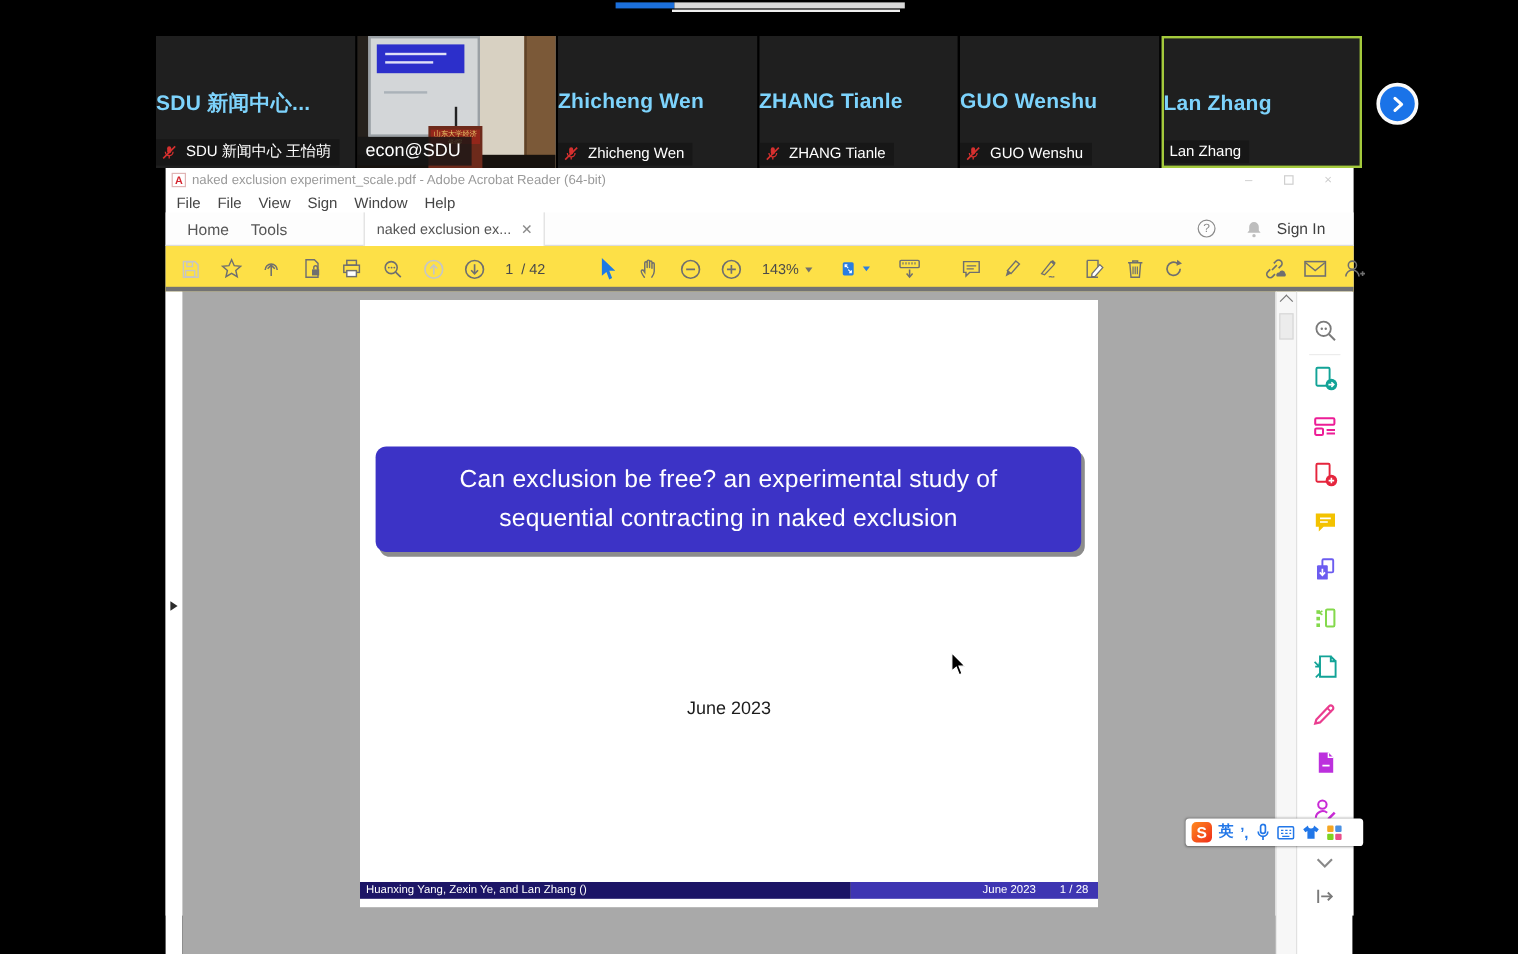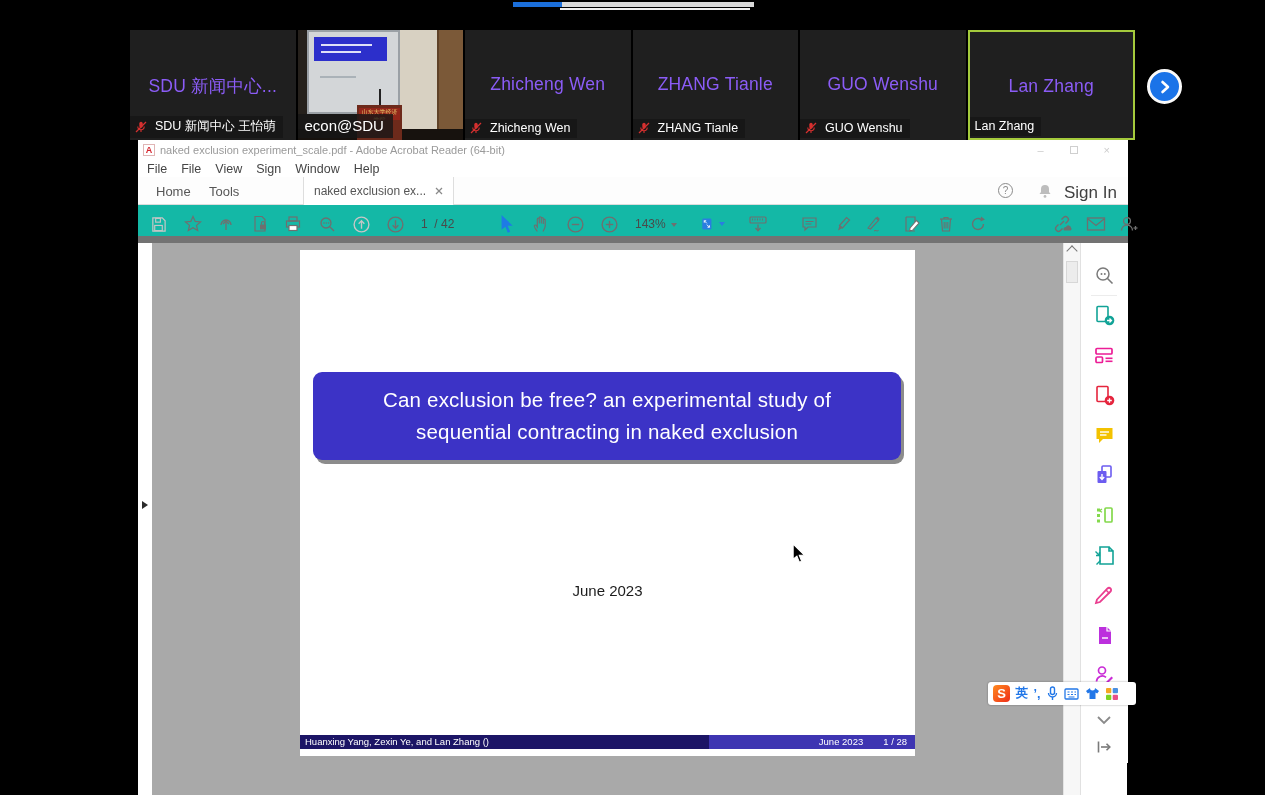--- a/index.html
+++ b/index.html
@@ -9,22 +9,22 @@
   
   .topbar-blue  { position:absolute; left:513px; top:2px; width:49px; height:5px; background:#1b6fdb; }
   .topbar-gray  { position:absolute; left:562px; top:2px; width:192px; height:5px; background:#d9d9d9; }
   .topbar-line  { position:absolute; left:560px; top:8px; width:190px; height:2px; background:#efefef; }
 
   
   .strip { position:absolute; left:130px; top:30px; width:1005px; height:110px; display:flex; }
   .tile  { position:relative; width:167.5px; height:110px; background:#1f1f1f; border-right:2px solid #000; }
   .tile:last-child { border-right:none; }
   .tile.active { border:2px solid #a4ca3c; }
-  .tile-name { position:absolute; left:0; right:0; top:44px; text-align:center; color:#8b5cf6;
-               font-weight:normal; font-size:17.5px; letter-spacing:.2px; }
+  .tile-name { position:absolute; left:0; right:0; top:44px; color:#7dd3fc;
+               font-weight:bold; font-size:17.5px; letter-spacing:.2px; }
   .tile-label { position:absolute; left:0; bottom:2px; background:rgba(22,22,22,.78); color:#fff;
                 font-size:12.5px; padding:2px 7px 3px 5px; display:flex; align-items:center; gap:8px; white-space:nowrap; }
   .tile-label.big { font-size:15px; padding:3px 9px 4px 7px; }
   
   .vid { position:absolute; inset:0; overflow:hidden; background:#26211c; }
   .vid .wall   { position:absolute; right:0; top:0; width:40%; height:100%; background:#d8d1c2; }
   .vid .door   { position:absolute; right:0; top:0; width:16%; height:100%; background:#7b5938;
                  border-left:2px solid #5f4227; }
   .vid .screen { position:absolute; left:6%; top:0; width:56%; height:76%; background:#d3d6d8;
                  border:2px solid #9aa0a5; }
@@ -58,23 +58,23 @@
 
   .tabrow { position:relative; height:28px; border-bottom:1px solid #dcdcdc; background:#fdfdfd; }
   .tab-home  { position:absolute; left:18px;  top:7px; font-size:13px; color:#565656; }
   .tab-tools { position:absolute; left:71px;  top:7px; font-size:13px; color:#565656; }
   .doctab { position:absolute; left:165px; top:0; height:28px; padding:0 10px; background:#fff;
             border-left:1px solid #dedede; border-right:1px solid #dedede; display:flex; align-items:center; gap:9px; }
   .doctab .dt { font-size:12px; color:#555; }
   .help-circ { position:absolute; left:860px; top:6px; width:15px; height:15px; border:1.2px solid #8b8b8b;
                border-radius:50%; color:#8b8b8b; font-size:10px; display:flex; align-items:center; justify-content:center; }
   .bell { position:absolute; left:899px; top:6px; }
-  .signin { position:absolute; left:926px; top:6px; font-size:17px; color:#3f3f3f; }
-
-  .toolbar { position:relative; height:38px; background:#14b8a6; border-bottom:7px solid #737373; }
+  .signin { position:absolute; left:926px; top:6px; font-size:13px; color:#3f3f3f; }
+
+  .toolbar { position:relative; height:38px; background:#fde047; border-bottom:4px solid #737373; }
   .ti { position:absolute; top:7px; width:24px; height:24px; display:flex; align-items:center; justify-content:center; }
   .ttext2 { position:absolute; top:12px; font-size:12px; color:#4a4a4a; white-space:nowrap; }
   .caret { display:inline-block; width:0; height:0; border-left:3.5px solid transparent;
            border-right:3.5px solid transparent; border-top:4px solid #6f6f6f; margin-left:5px; vertical-align:middle; }
 
   .content { position:relative; height:612px; display:flex; }
   .navrail { width:14px; background:#fff; position:relative; }
   .navrail .tri { position:absolute; left:4px; top:258px; width:0; height:0;
                   border-top:4.5px solid transparent; border-bottom:4.5px solid transparent; border-left:6px solid #2b2b2b; }
   .canvas { width:911px; background:#a9a9a9; position:relative; }

